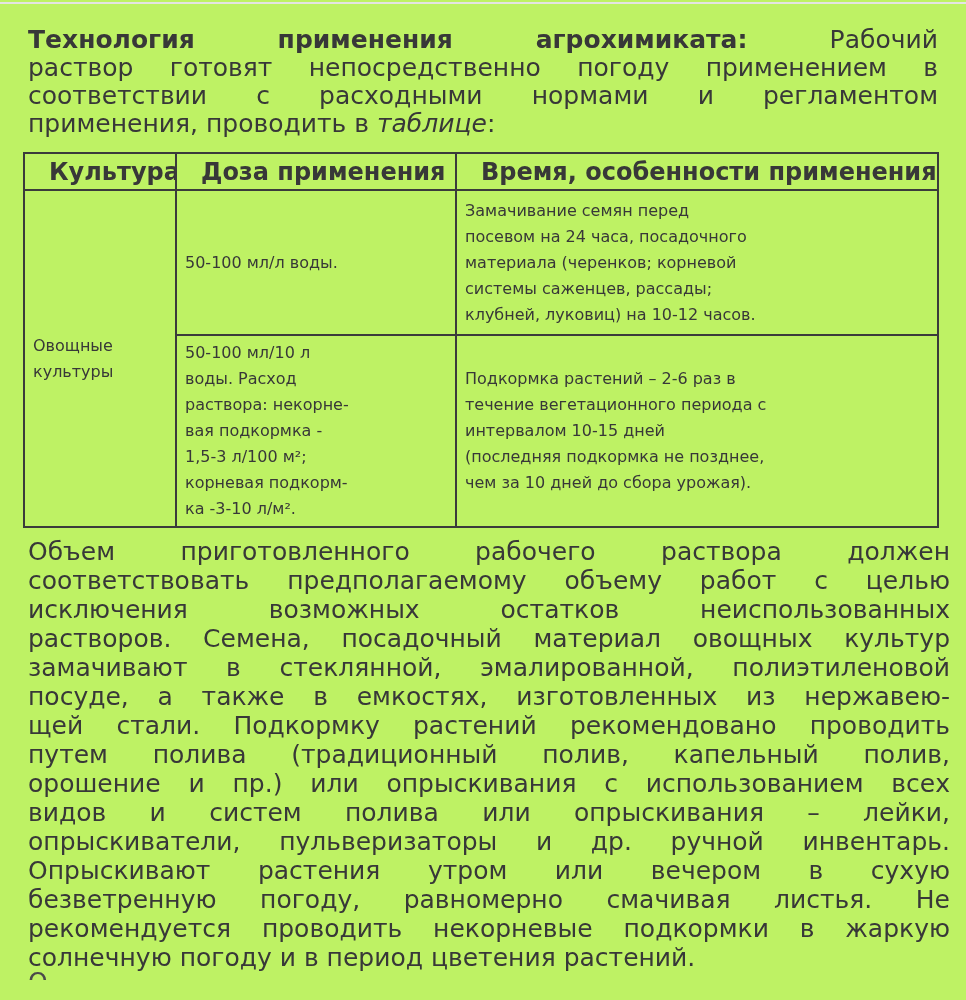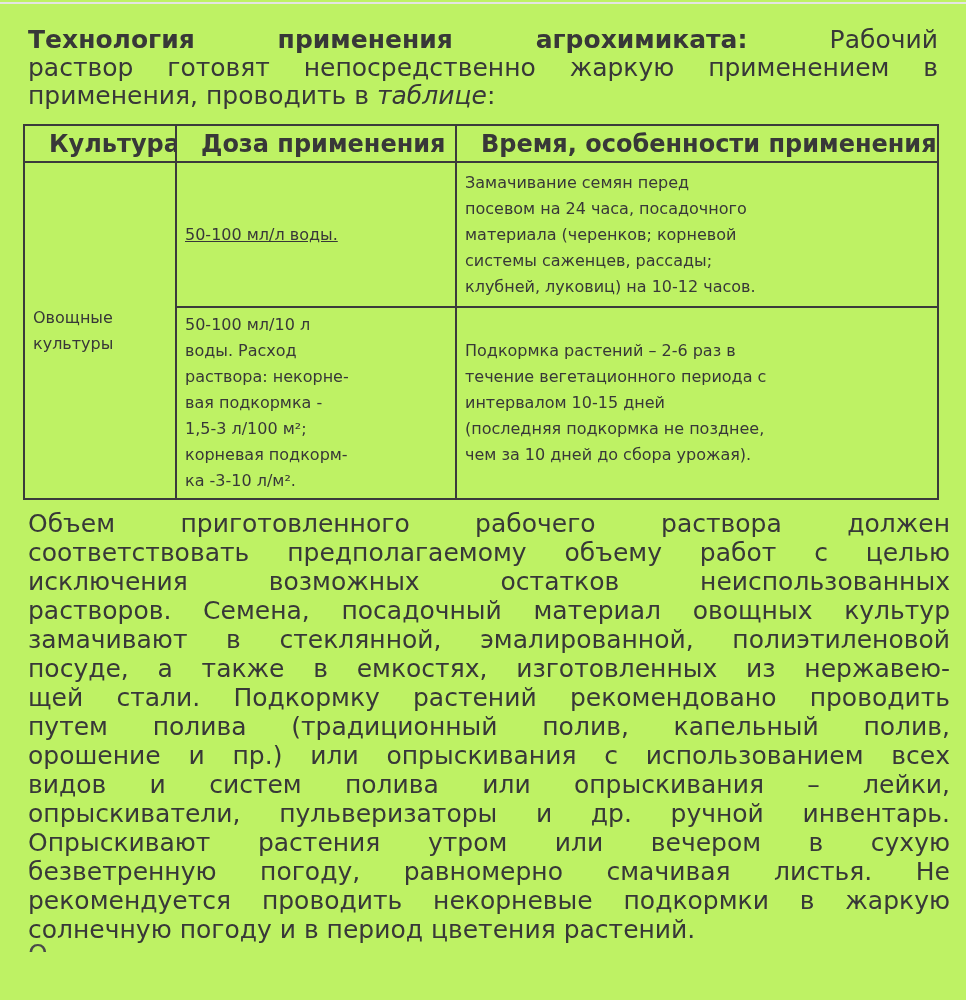--- a/index.html
+++ b/index.html
@@ -50,21 +50,21 @@
   table.apptable td {
     font-size: 16px;
     line-height: 26px;
     vertical-align: middle;
     padding: 4px 8px;
     white-space: pre-line;
   }
   tbody tr.row1 td { height: 145px; }
   tbody tr.row2 td { height: 189px; }
   td.culture { vertical-align: middle; }
-  td.dose1 { font-size: 25px; text-decoration: underline; }
+  td.dose1 { font-size: 25px; }
 
   .bodypar {
     margin: 9px 16px 0 28px;
     font-size: 25px;
     line-height: 29px;
   }
   .cutoff {
     margin-left: 28px;
     height: 8px;
     overflow: hidden;
@@ -76,21 +76,22 @@
 </style>
 </head>
 <body>
 
 <div class="page">
 
   <div class="top-rule"></div>
 
   <div class="intro" id="intro">
       <div class="jline"><span class="b">Технология применения агрохимиката:</span><span> Рабочий</span></div>
-      <div class="jline"><span>раствор готовят непосредственно жаркую применением в</span></div>
+      <div class="jline"><span>раствор готовят непосредственно погоду применением в</span></div>
+      <div class="jline"><span>соответствии с расходными нормами и регламентом</span></div>
       <div class="jline last"><span>применения, проводить в </span><span class="i">таблице</span><span>:</span></div>
     </div>
 
   <table class="apptable">
     <colgroup>
       <col style="width:152px">
       <col style="width:280px">
       <col style="width:482px">
     </colgroup>
     <thead>

